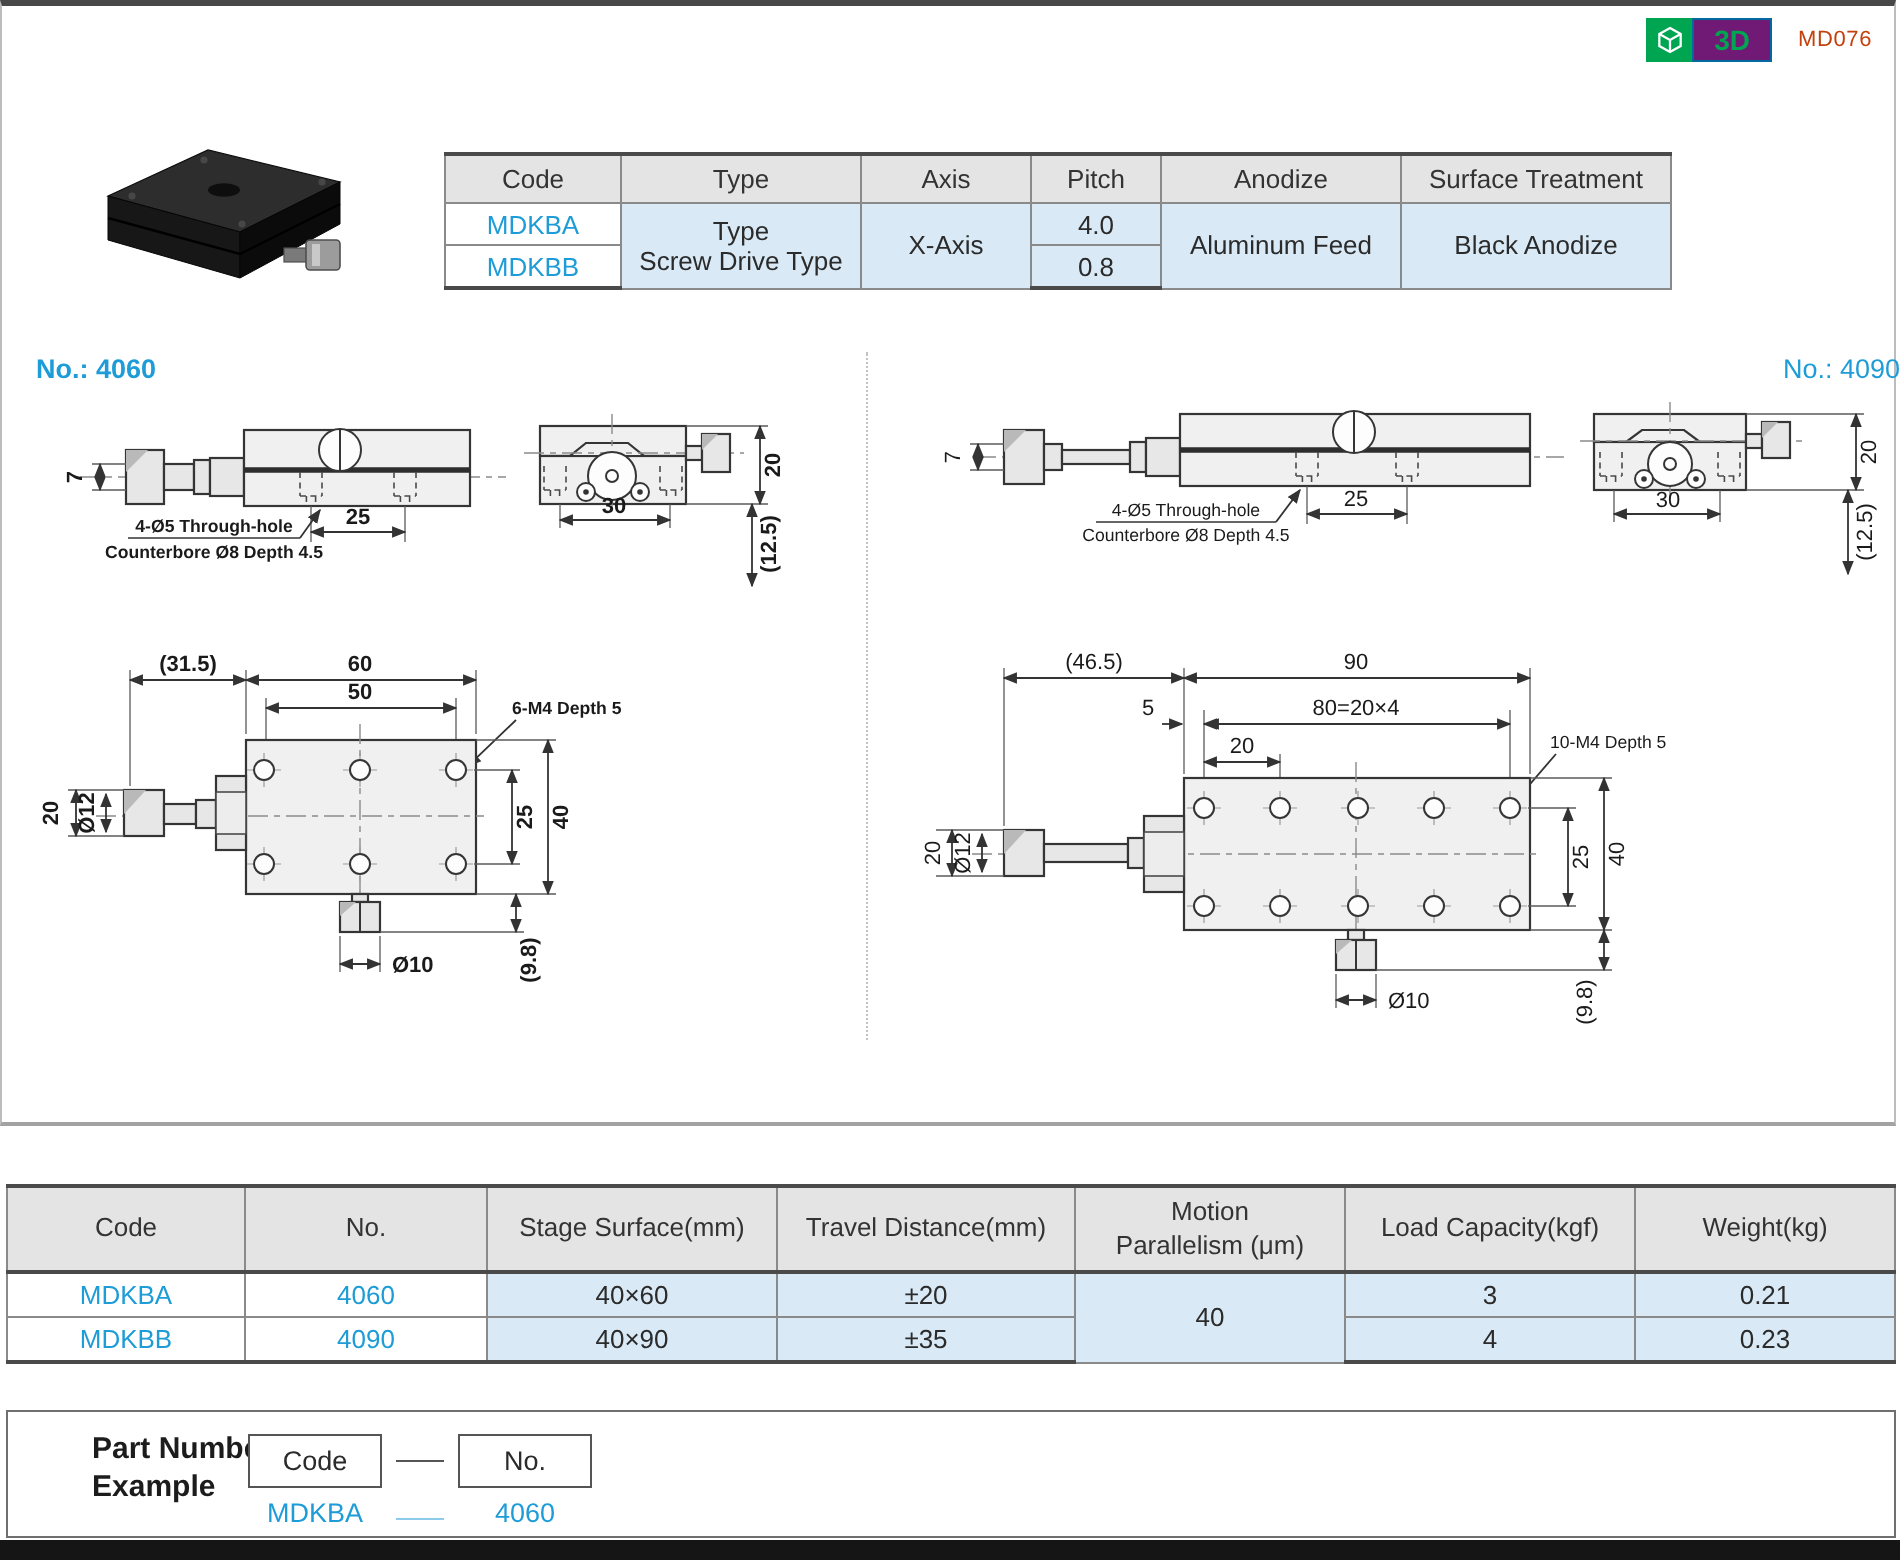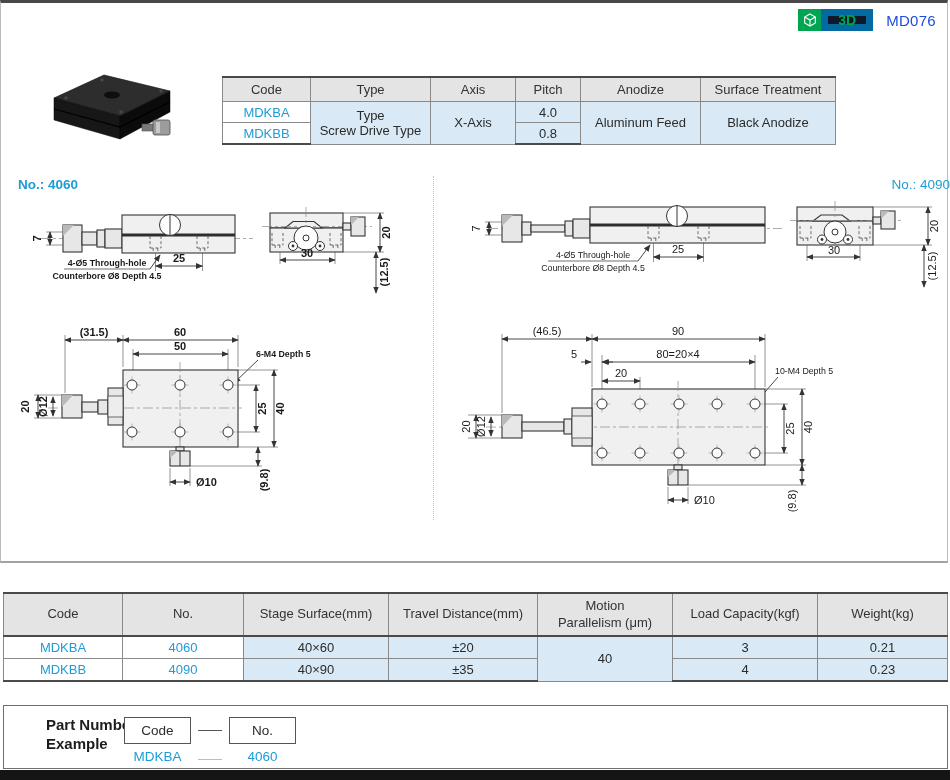--- a/index.html
+++ b/index.html
@@ -5,23 +5,23 @@
   html,body{margin:0;padding:0;background:#ffffff;}
   .page{position:relative;width:950px;height:780px;background:#fff;overflow:hidden;
         font-family:"Liberation Sans",sans-serif;}
   .panel-border{position:absolute;left:0;top:0;width:948px;height:563px;box-sizing:border-box;
         border-top:3px solid #484848;border-left:1px solid #bcbcbc;border-right:1px solid #bcbcbc;
         border-bottom:2px solid #a2a2a2;pointer-events:none;}
   
   .top-right{position:absolute;top:9px;right:14px;display:flex;align-items:center;gap:13px;}
   .badge3d{display:flex;height:22px;}
   .badge3d .icon{width:23px;background:#00a551;display:flex;align-items:center;justify-content:center;}
-  .badge3d .lbl{width:38px;border:7px solid #0369a1;color:#00a551;font-weight:bold;font-size:14px;
-        display:flex;align-items:center;justify-content:center;background:#0f172a;}
-  .doccode{font-size:15px;color:#1d4ed8;letter-spacing:.3px;}
+  .badge3d .lbl{width:38px;border:1px solid #0369a1;color:#00a551;font-weight:bold;font-size:14px;
+        display:flex;align-items:center;justify-content:center;background:#701a75;}
+  .doccode{font-size:11px;color:#c2410c;letter-spacing:.3px;}
   
   .photo{position:absolute;left:42px;top:58px;}
   
   table{border-collapse:collapse;table-layout:fixed;}
   .spec-table{position:absolute;left:222px;top:76px;width:613px;font-size:13px;color:#2b2b2b;text-align:center;}
   .spec-table th,.spec-table td{border:1px solid #8a8a8a;padding:0;font-weight:normal;}
   .spec-table thead th{background:#e4e4e4;height:23px;border-top:2px solid #4a4a4a;color:#333;}
   .spec-table td{height:20px;}
   .spec-table tr:last-child td{border-bottom:2px solid #4a4a4a;}
   td.blue{background:#d9eaf6;}

